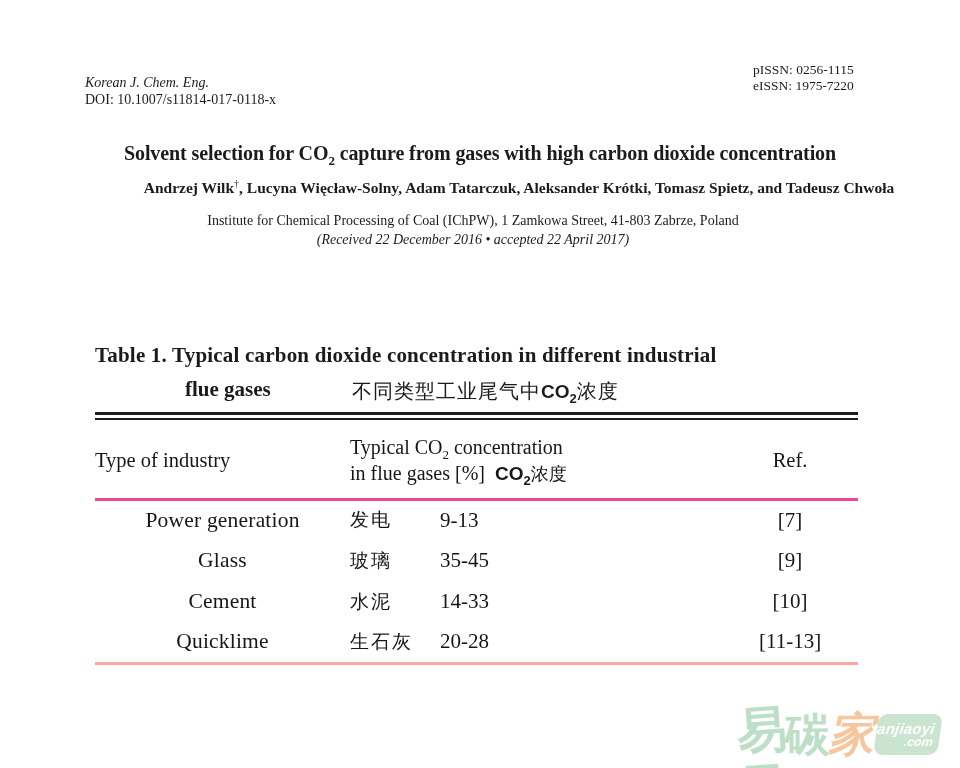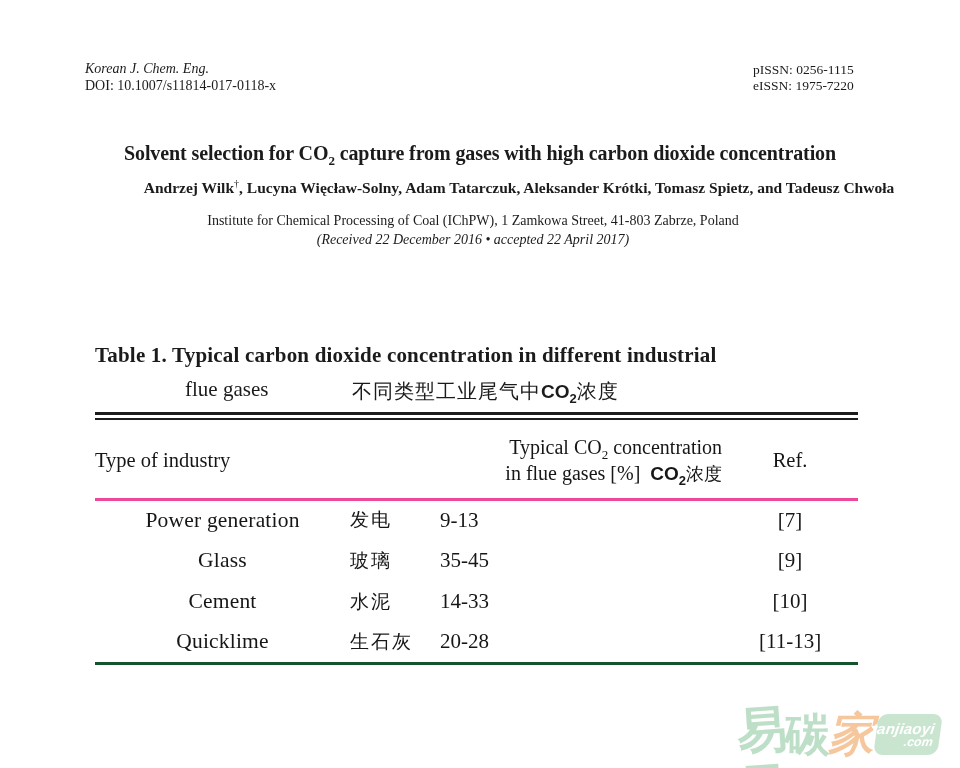--- a/index.html
+++ b/index.html
@@ -9,59 +9,59 @@
     height: 768px;
     background: #ffffff;
     overflow: hidden;
     font-family: "Liberation Serif", "DejaVu Serif", serif;
     color: #1b1b1b;
   }
   .abs { position: absolute; }
 
   
   .masthead-left { left: 85px; top: 60px; font-size: 14px; line-height: 17px; }
-  .journal { font-style: italic; }
+  .journal { font-style: italic; margin-top: 14px; }
   .masthead-right { left: 753px; top: 62px; font-size: 13.5px; line-height: 16px; }
 
   
   .centerline { left: 0; width: 946px; text-align: center; }
   .title { top: 135px; font-size: 20px; font-weight: bold; letter-spacing: -0.1px; }
   .title sub, .authors sup { line-height: 0; }
   .title sub { font-size: 13px; }
   .authors { top: 179px; font-size: 15.5px; font-weight: bold; margin-left: 46px; }
   .authors sup { font-size: 10px; font-weight: normal; }
   .affiliation { top: 213px; font-size: 14px; }
   .received { top: 232px; font-size: 14px; font-style: italic; }
 
   
   .cap1 { left: 95px; top: 343px; font-size: 21px; font-weight: bold; letter-spacing: 0.2px; white-space: nowrap; }
-  .cap2-en { left: 185px; top: 377px; font-size: 21px; font-weight: normal; text-align: center; }
+  .cap2-en { left: 185px; top: 377px; font-size: 21px; font-weight: bold; text-align: center; }
   .cap2-cn { left: 352px; top: 378px; font-size: 20px; letter-spacing: 1px; white-space: nowrap; }
   .cn-co { font-family: "Liberation Sans", "DejaVu Sans", sans-serif; font-weight: bold; letter-spacing: 0; font-size: 19px; }
   .cn-co sub { font-size: 13px; line-height: 0; }
 
   
   .rule { left: 95px; width: 763px; background: #1c1c1c; }
   .rule-a { top: 412px; height: 3px; }
   .rule-b { top: 418px; height: 2px; }
 
   
   table.t1 {
     position: absolute; left: 95px; top: 423px; width: 763px;
     border-collapse: collapse; table-layout: fixed;
     font-size: 21px; color: #161616;
   }
   table.t1 th, table.t1 td { padding: 0; font-weight: normal; vertical-align: middle; }
   .thead-row { height: 76px; border-bottom: 3px solid #ec4899; }
   .th-industry { text-align: left; padding-left: 22px; font-size: 20.5px; }
-  .th-conc { text-align: right; font-size: 20px; line-height: 26px; }
+  .th-conc { text-align: left; font-size: 20px; line-height: 26px; }
   .th-ref { text-align: center; font-size: 20.5px; }
   .th-conc sub { font-size: 13px; line-height: 0; }
   tbody tr { height: 41px; }
-  tbody tr.last { border-bottom: 3px solid #14532d; }
+  tbody tr.last { border-bottom: 3px solid #fca5a5; }
   td.c-ind { text-align: center; padding-left: 18px; font-size: 21.5px; letter-spacing: 0.2px; }
   td.c-cn { text-align: left; padding-left: 4px; font-size: 19px; letter-spacing: 2px; white-space: nowrap; }
   td.c-val { text-align: left; font-size: 21px; }
   td.c-ref { text-align: center; font-size: 21px; }
 
   
   .wm { display: flex; align-items: flex-end; pointer-events: none; }
   .wm-main { left: 737px; top: 699px; height: 58px; }
   .wm-partial { left: 737px; top: 757px; height: 58px; }
   .wm-char { font-weight: bold; line-height: 1; font-family: "Liberation Sans", sans-serif; }

